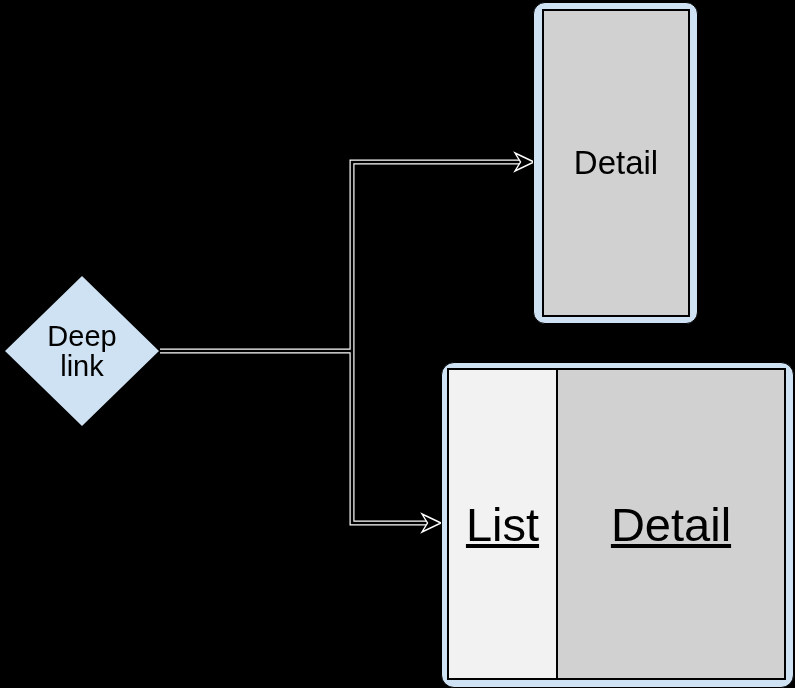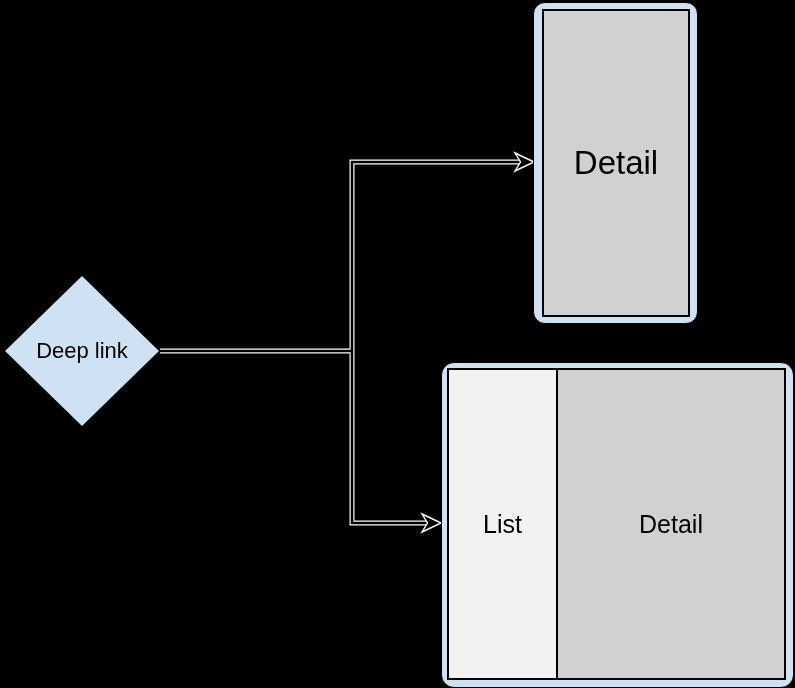--- a/index.html
+++ b/index.html
@@ -48,21 +48,21 @@
   .diamond-label {
     position: absolute;
     left: 32px;
     top: 305px;
     width: 100px;
     height: 92px;
     display: flex;
     align-items: center;
     justify-content: center;
     text-align: center;
-    font-size: 22px;
+    font-size: 29px;
     line-height: 1.05;
   }
   .device {
     position: absolute;
     background: var(--frame-blue, #cfe2f3);
     border: 1.5px solid var(--outline, #000);
     box-sizing: border-box;
   }
   .device-phone {
     left: 533px;
@@ -98,21 +98,22 @@
     right: 7px;
     bottom: 7px;
     border: 2px solid var(--outline, #000);
     display: flex;
     flex-direction: row;
   }
   .pane {
     display: flex;
     align-items: center;
     justify-content: center;
-    font-size: 25px;
+    font-size: 47px;
+    text-decoration: underline;
   }
   .list-pane {
     width: 107px;
     background: var(--list-gray, #f2f2f2);
     border-right: 2px solid var(--outline, #000);
   }
   .detail-pane-wide {
     flex: 1;
     background: var(--detail-gray, #d1d1d1);
   }

